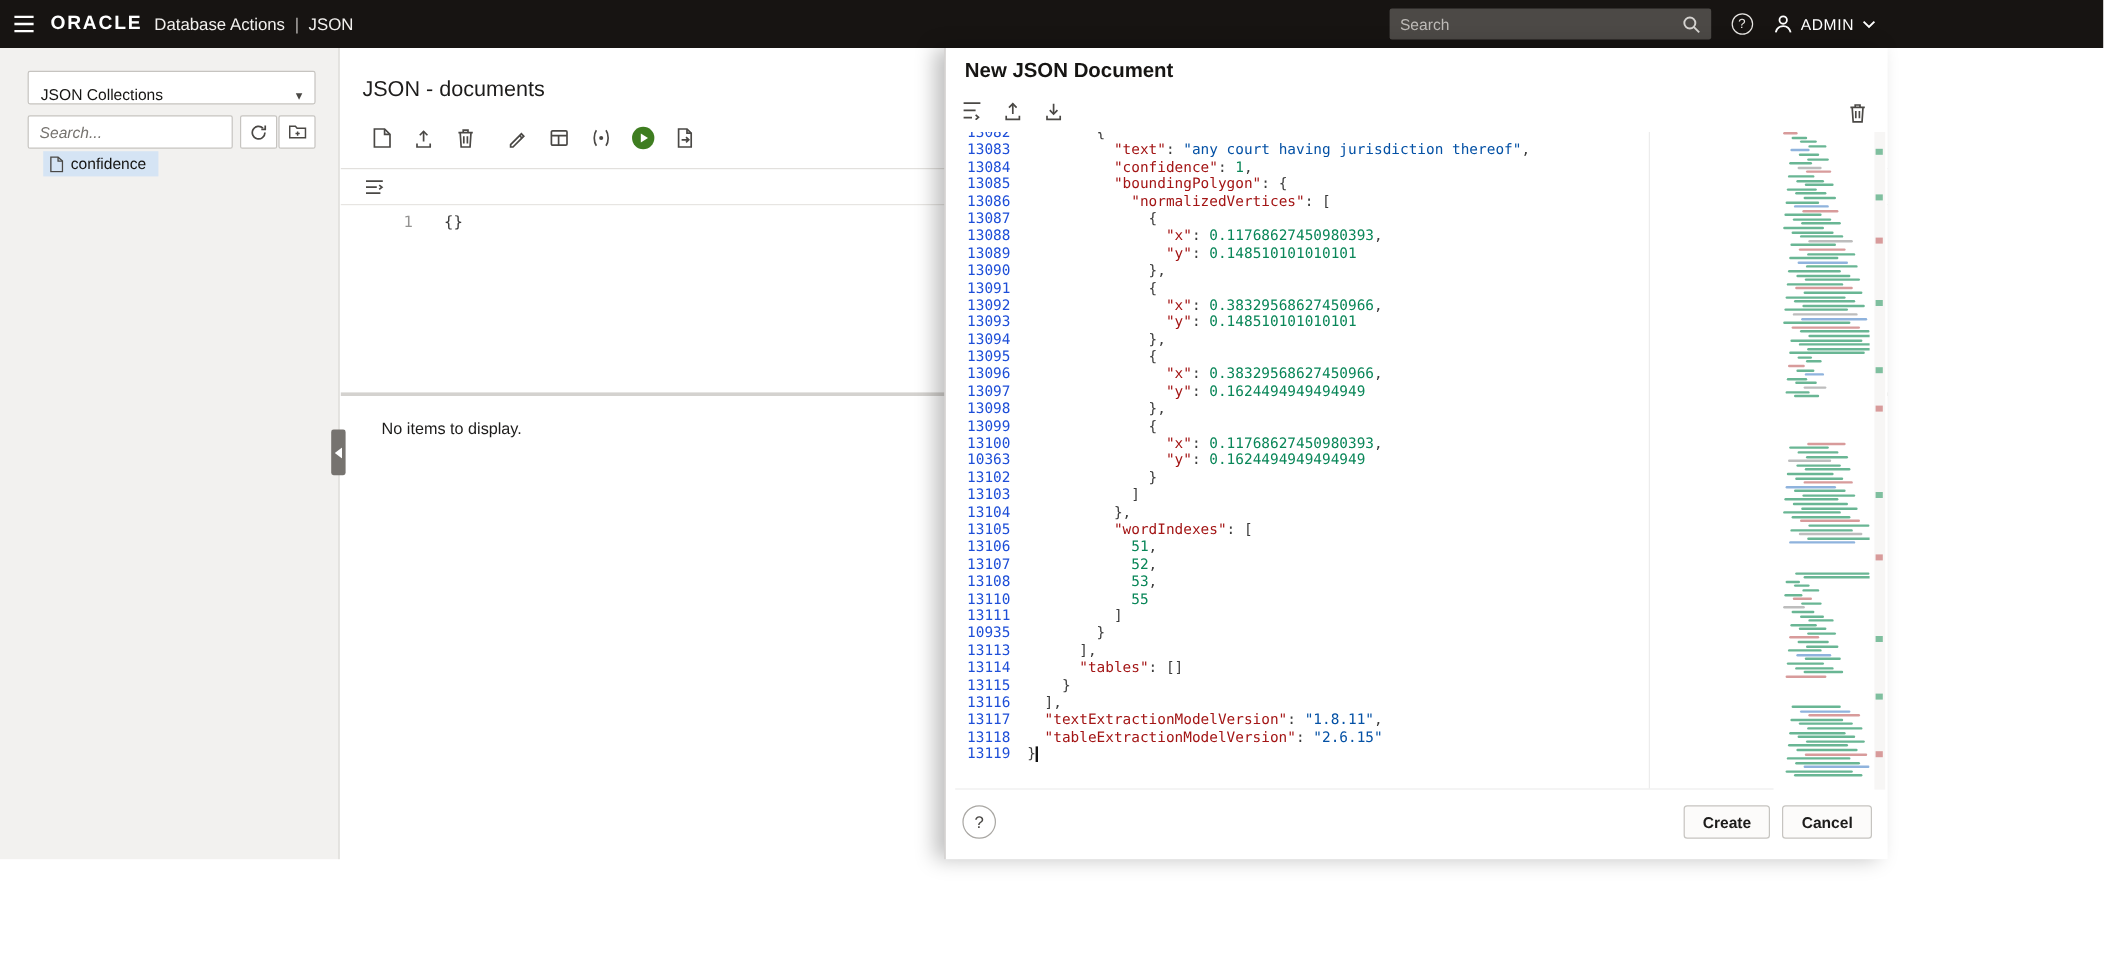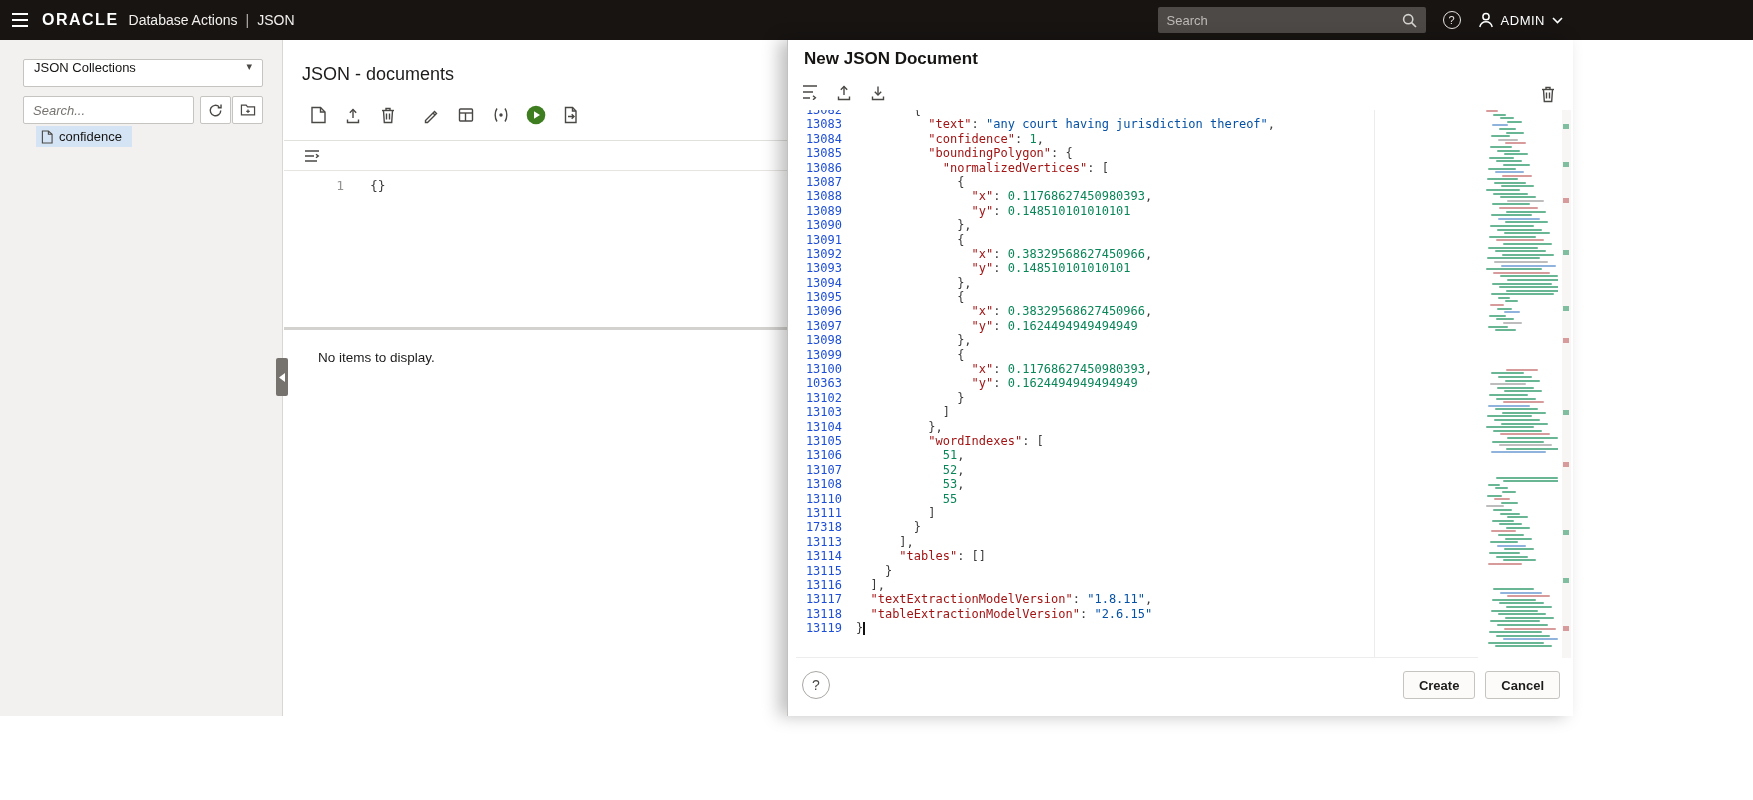--- a/index.html
+++ b/index.html
@@ -19,21 +19,21 @@
   .search-box input { flex: 1; background: transparent; border: none; outline: none; color: #eceae8; font-size: 13px; font-family: "Liberation Sans", sans-serif; }
   .search-box input::placeholder { color: #bdbab7; }
   .help-badge { width: 18px; height: 18px; border: 1.5px solid #e8e6e3; border-radius: 50%;
                 display: flex; align-items: center; justify-content: center; font-size: 11px; color: #e8e6e3; cursor: pointer; }
   .user-area { display: flex; align-items: center; gap: 7px; cursor: pointer; }
   .user-name { font-size: 13px; letter-spacing: .5px; }
 
   
   .sidebar { position: absolute; left: 0; top: 40px; width: 283px; height: 676px; background: #f2f1ef; border-right: 1px solid #d9d7d4; }
   .collections-select { position: absolute; left: 23px; top: 19px; width: 240px; height: 28px; background: #fff;
-      border: 1px solid #c6c4c0; border-radius: 2px; display: flex; align-items: flex-start; padding: 0 10px;
+      border: 1px solid #c6c4c0; border-radius: 2px; display: flex; align-items: flex-end; padding: 0 10px;
       font-size: 13px; color: #161513; cursor: pointer; }
   .collections-select .chev { margin-left: auto; font-size: 11px; color: #4a4845; }
   .side-search { position: absolute; left: 23px; top: 56px; width: 171px; height: 28px; background: #fff;
       border: 1px solid #c6c4c0; border-radius: 2px; padding: 0 9px; font-size: 13px; font-style: italic; color: #161513;
       font-family: "Liberation Sans", sans-serif; outline: none; }
   .side-search::placeholder { color: #76736f; }
   .side-btn { position: absolute; top: 56px; width: 31px; height: 28px; background: #fff; border: 1px solid #c6c4c0;
       border-radius: 2px; display: flex; align-items: center; justify-content: center; cursor: pointer; color: #4a4845; }
   .side-btn.refresh { left: 200px; }
   .side-btn.newcol { left: 232px; }
@@ -403,21 +403,21 @@
           </div>
           <div class="crow">
             <span class="ln">13110</span>
             <span class="code"><span class="tk-p">            </span><span class="tk-n">55</span></span>
           </div>
           <div class="crow">
             <span class="ln">13111</span>
             <span class="code"><span class="tk-p">          ]</span></span>
           </div>
           <div class="crow">
-            <span class="ln">17318</span>
+            <span class="ln">10935</span>
             <span class="code"><span class="tk-p">        }</span></span>
           </div>
           <div class="crow">
             <span class="ln">13113</span>
             <span class="code"><span class="tk-p">      ],</span></span>
           </div>
           <div class="crow">
             <span class="ln">13114</span>
             <span class="code"><span class="tk-p">      </span><span class="tk-k">"tables"</span><span class="tk-p">: []</span></span>
           </div>

